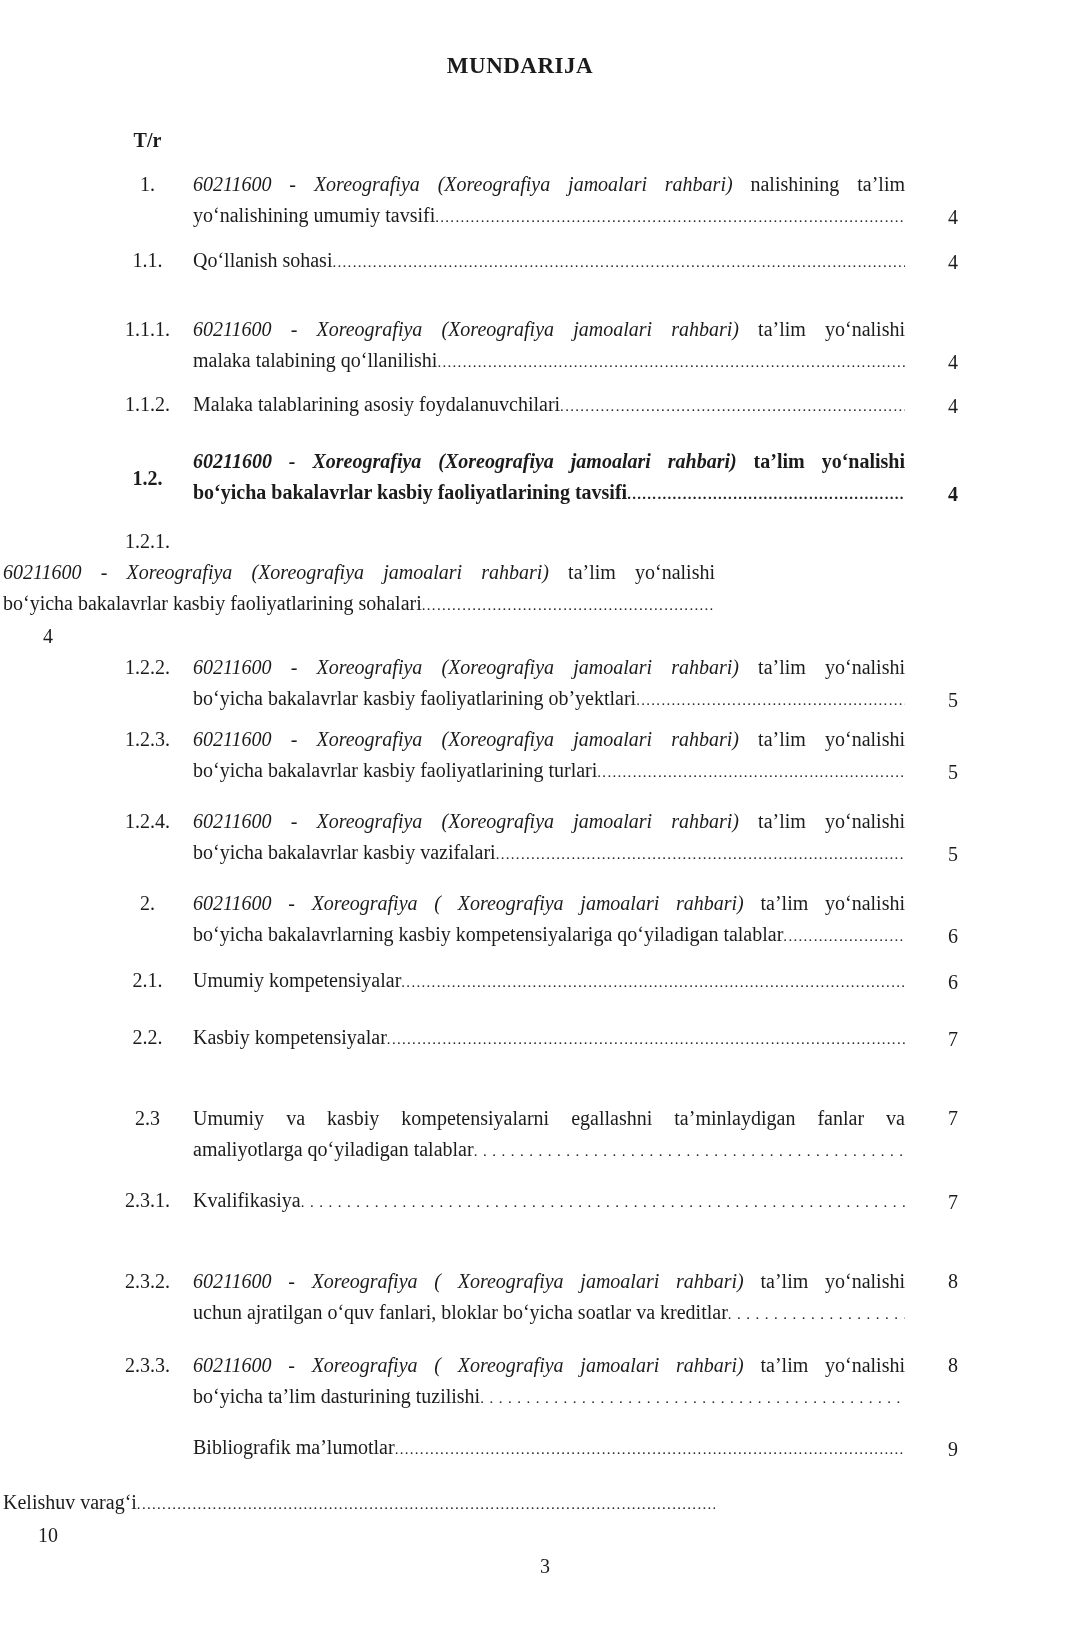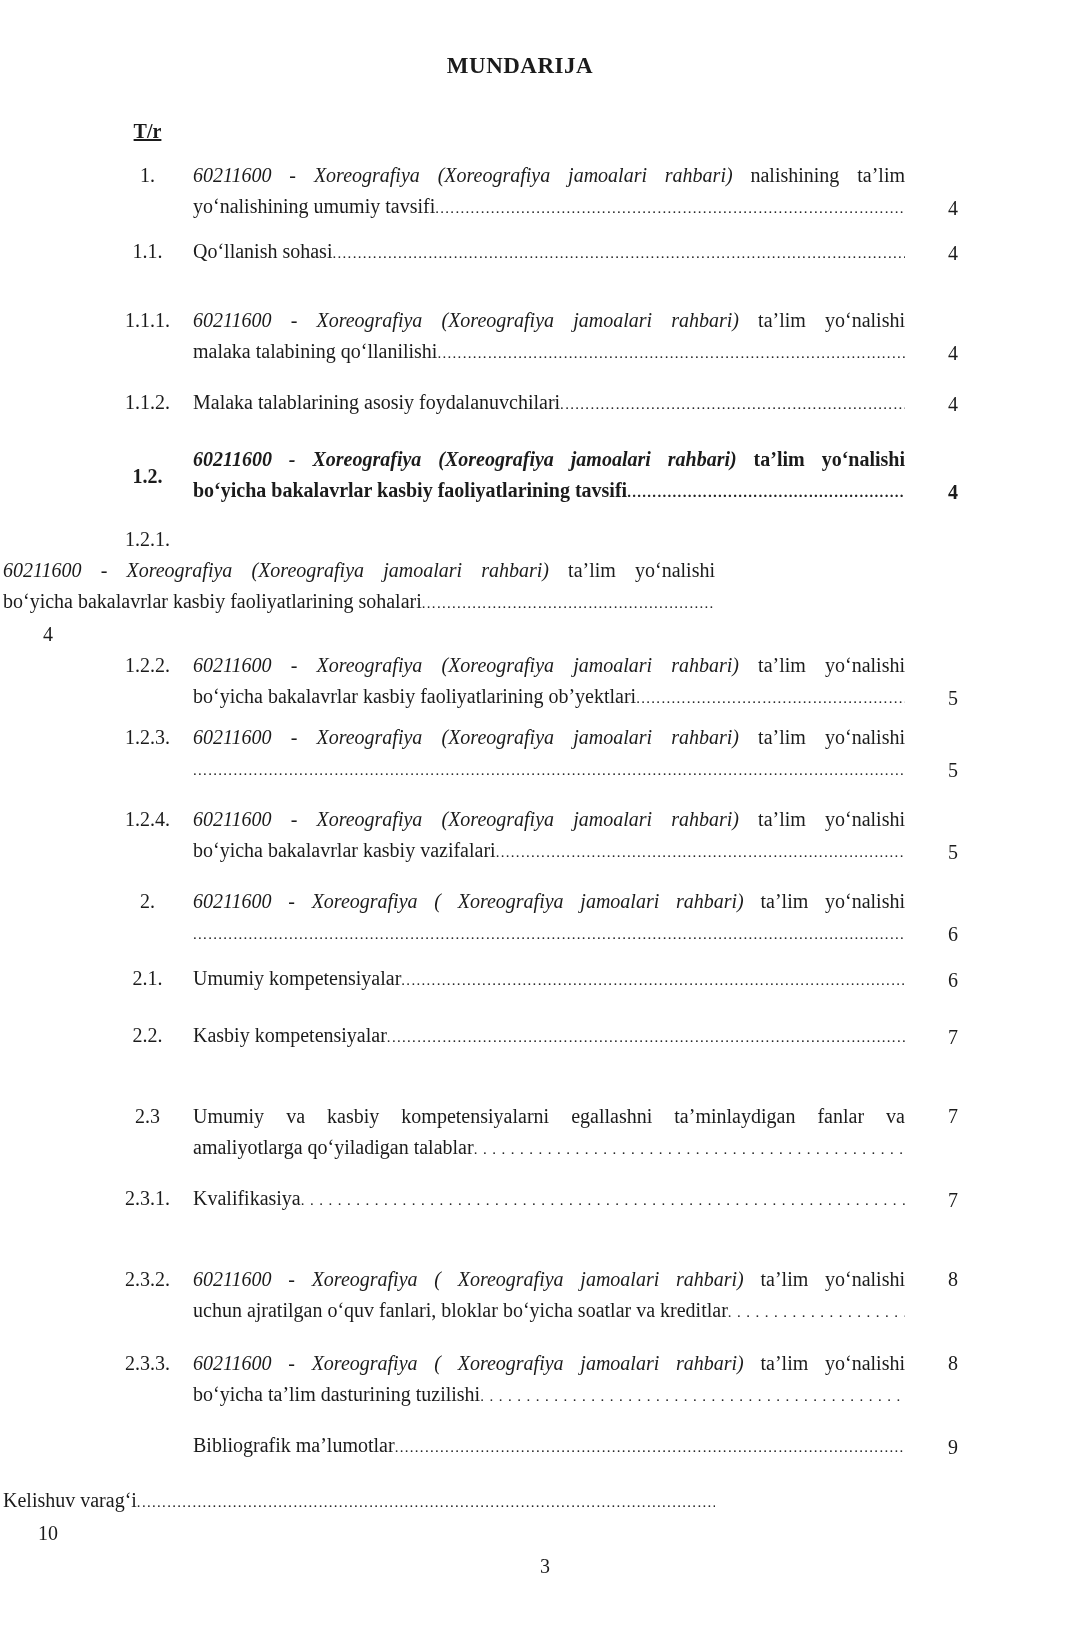--- a/index.html
+++ b/index.html
@@ -8,21 +8,21 @@
     font-family:"Liberation Serif", serif;
     color:#1b1b1b;font-size:20px;line-height:31px;
     -webkit-font-smoothing:antialiased;
   }
   .sheet{padding-top:52px;}
   .doc-title{
     text-align:center;font-weight:bold;font-size:23px;line-height:28px;
     letter-spacing:0.5px;padding-right:50px;
   }
   .tr-header{
-    display:flex;margin-top:36px;margin-bottom:13px;text-decoration:underline;
+    display:flex;margin-top:45px;margin-bottom:13px;
   }
   .tr-header .col-num{font-weight:bold;}
   .toc{}
   .row{display:flex;align-items:stretch;}
   .col-num{
     width:85px;margin-left:105px;text-align:center;flex:none;
   }
   .num-mid .col-num{display:flex;align-items:center;justify-content:center;}
   .col-text{
     width:712px;flex:none;margin-left:3px;
@@ -35,21 +35,21 @@
   .leader::after{
     content:"...................................................................................................................................................................................................................";
     letter-spacing:1.3px;font-size:15px;color:#232323;
   }
   .sparse .leader::after{letter-spacing:5.5px;}
   .col-page{
     width:96px;flex:none;display:flex;flex-direction:column;
     justify-content:flex-end;align-items:center;
   }
   .page-top .col-page{justify-content:flex-start;}
-  .mb0{margin-bottom:0;flex-direction:column;}   .mb2{margin-bottom:18px;}  .mb8{margin-bottom:8px;}
+  .mb0{margin-bottom:0;flex-direction:column;}   .mb2{margin-bottom:11px;}  .mb8{margin-bottom:8px;}
   .mb12{margin-bottom:12px;}.mb13{margin-bottom:13px;}.mb16{margin-bottom:16px;font-weight:bold;}
   .mb18{margin-bottom:18px;}.mb20{margin-bottom:20px;}.mb22{margin-bottom:22px;}
   .mb24{margin-bottom:24px;}.mb36{margin-bottom:36px;}.mb48{margin-bottom:48px;}
   .page-footer{
     position:absolute;left:0;right:0;bottom:68px;text-align:center;
     font-size:20px;
   }
 </style>
 </head>
 <body>
@@ -146,20 +146,21 @@
           </div>
         </div>
         <div class="col-page">5</div>
       </div>
 
     <div class="row mb18">
         <div class="col-num">1.2.3.</div>
         <div class="col-text">
           <div class="line1"><span class="it">60211600 - Xoreografiya (Xoreografiya jamoalari rahbari)</span><span> ta’lim yo‘nalishi</span></div>
           <div class="line2">
+            <span class="t">bo‘yicha bakalavrlar kasbiy faoliyatlarining turlari</span>
             <span class="leader"></span>
           </div>
         </div>
         <div class="col-page">5</div>
       </div>
 
     <div class="row mb18">
         <div class="col-num">1.2.4.</div>
         <div class="col-text">
           <div class="line1"><span class="it">60211600 - Xoreografiya (Xoreografiya jamoalari rahbari)</span><span> ta’lim yo‘nalishi</span></div>
@@ -169,20 +170,21 @@
           </div>
         </div>
         <div class="col-page">5</div>
       </div>
 
     <div class="row mb13">
         <div class="col-num">2.</div>
         <div class="col-text">
           <div class="line1"><span class="it">60211600 - Xoreografiya ( Xoreografiya jamoalari rahbari)</span><span> ta’lim yo‘nalishi</span></div>
           <div class="line2">
+            <span class="t">bo‘yicha bakalavrlarning kasbiy kompetensiyalariga qo‘yiladigan talablar</span>
             <span class="leader"></span>
           </div>
         </div>
         <div class="col-page">6</div>
       </div>
 
     <div class="row mb24">
         <div class="col-num">2.1.</div>
         <div class="col-text">
           <div class="line1"><span class="it"></span><span></span></div>

